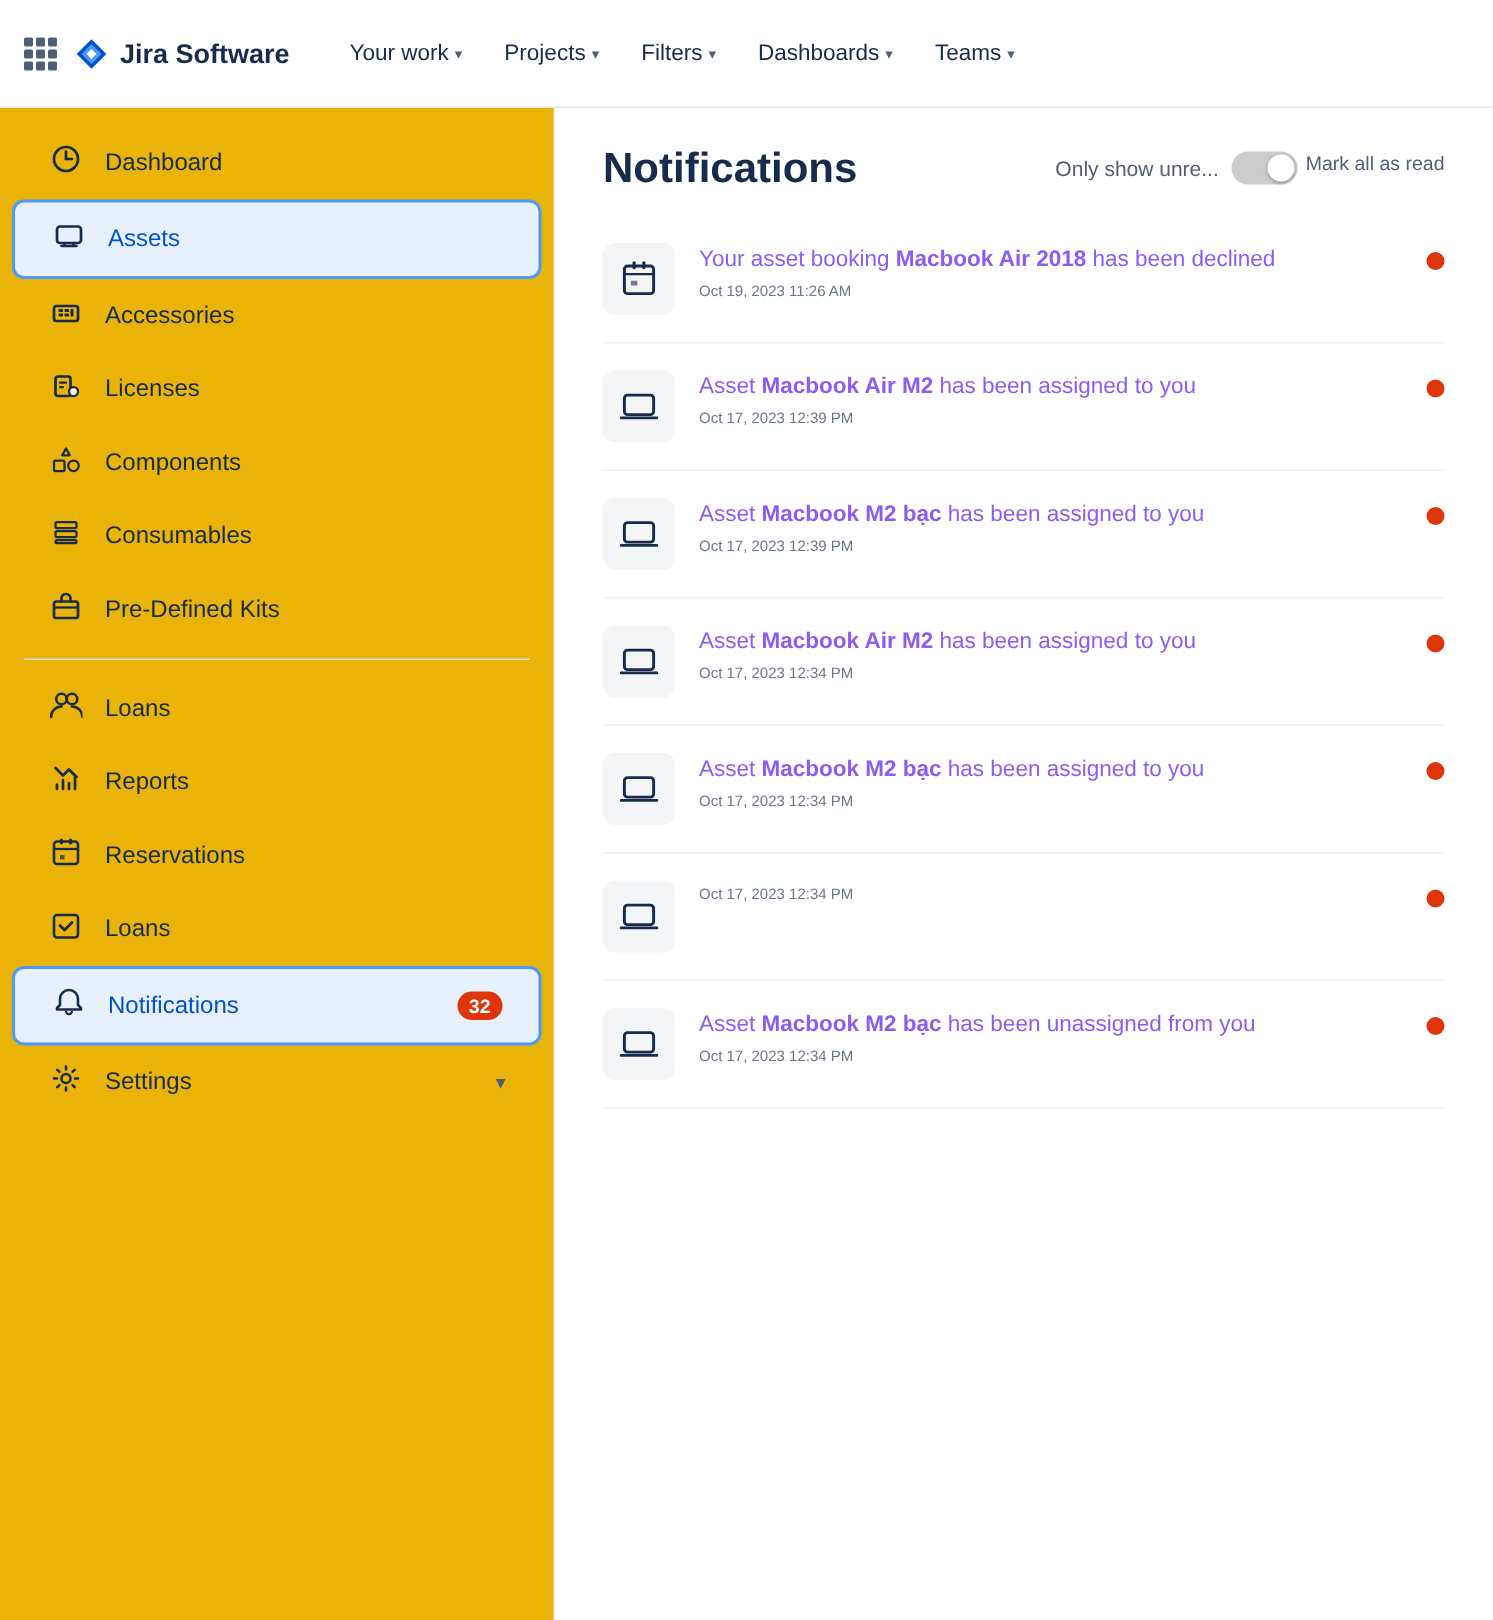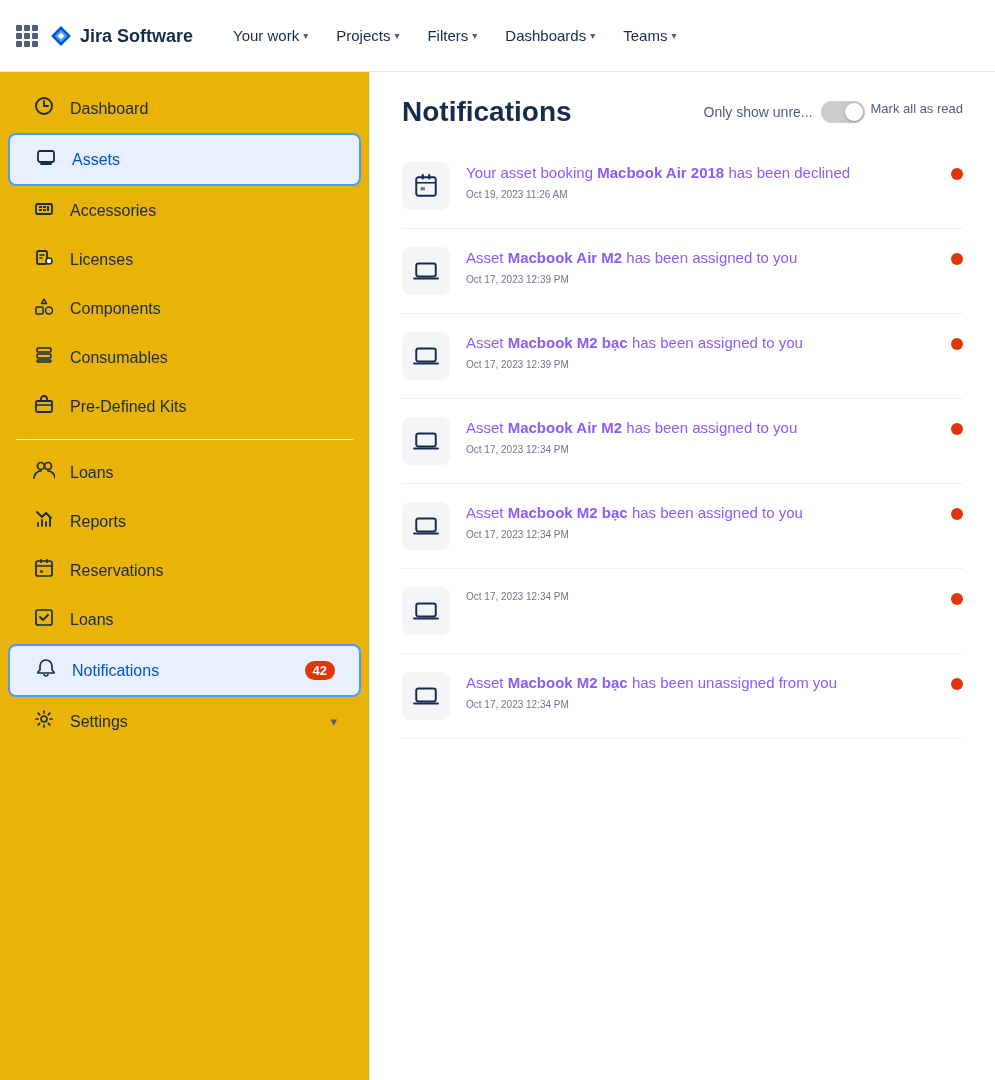--- a/index.html
+++ b/index.html
@@ -275,21 +275,21 @@
     </div>
 
     <div class="sidebar-item active">
       <span class="sidebar-icon">
         <svg width="20" height="20" viewBox="0 0 20 20" fill="none">
             <path d="M10 2a6 6 0 00-6 6v4l-2 2v1h16v-1l-2-2V8a6 6 0 00-6-6z" stroke="#172b4d" stroke-width="1.7" stroke-linejoin="round"></path>
             <path d="M8 16a2 2 0 004 0" stroke="#172b4d" stroke-width="1.5"></path>
           </svg>
       </span>
       <span class="sidebar-label">Notifications</span>
-      <span class="badge">42</span>
+      <span class="badge">32</span>
     </div>
 
     <div class="sidebar-item">
       <span class="sidebar-icon">
         <svg width="20" height="20" viewBox="0 0 20 20" fill="none">
             <circle cx="10" cy="10" r="3" stroke="#172b4d" stroke-width="1.7"></circle>
             <path d="M10 2v2M10 16v2M2 10h2M16 10h2M4.22 4.22l1.41 1.41M14.37 14.37l1.41 1.41M4.22 15.78l1.41-1.41M14.37 5.63l1.41-1.41" stroke="#172b4d" stroke-width="1.7" stroke-linecap="round"></path>
           </svg>
       </span>
       <span class="sidebar-label">Settings</span>

